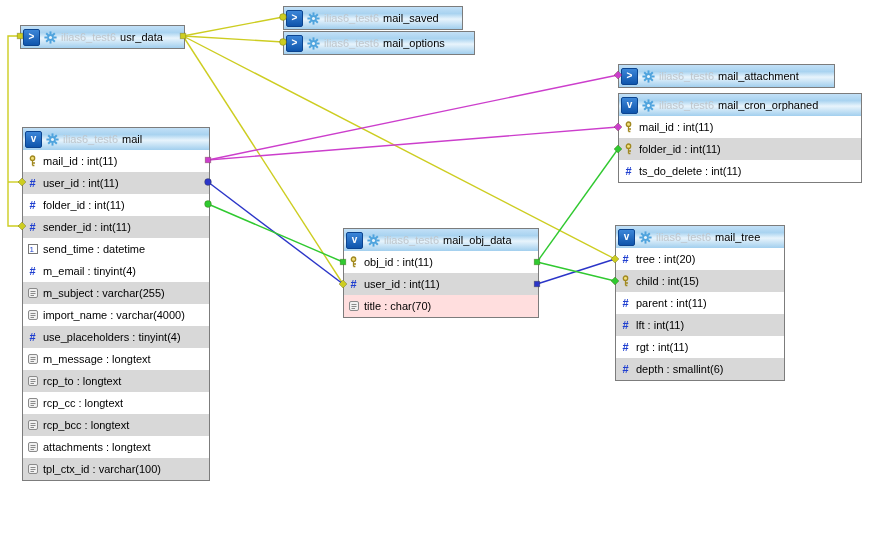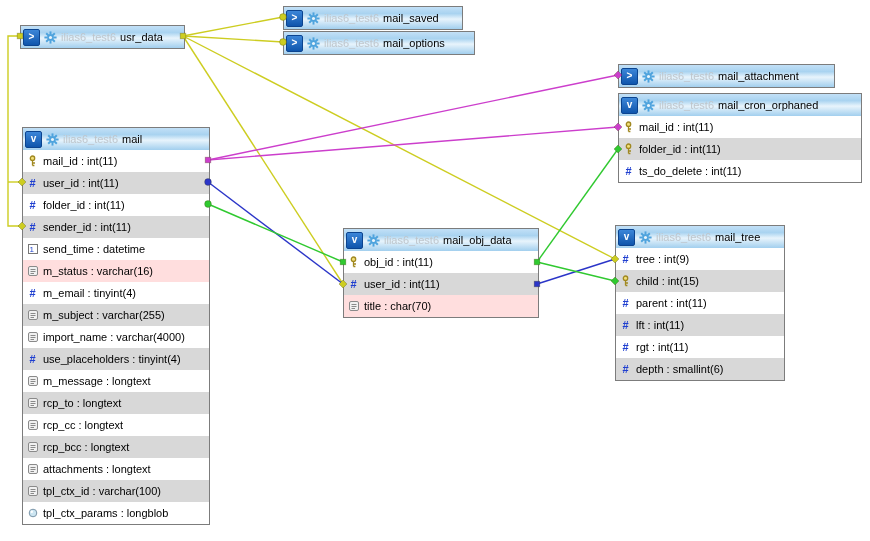--- a/index.html
+++ b/index.html
@@ -237,29 +237,20 @@
             <span class="ic-num">#</span>
           </span>
           <span class="fname">sender_id : int(11)</span>
         </div>
         <div class="row">
           <span class="ic">
             <span class="ic-date">1</span>
           </span>
           <span class="fname">send_time : datetime</span>
         </div>
-        <div class="row pink">
-          <span class="ic">
-            <svg width="10" height="10" viewBox="0 0 10 10">
-              <rect x="0.5" y="0.5" width="9" height="9" rx="1.5" fill="#f1f1f1" stroke="#8a8a8a"></rect>
-              <path d="M2.5 3.5h5M2.5 5.5h5M2.5 7.5h3.5" stroke="#8a8a8a" stroke-width="1"></path>
-            </svg>
-          </span>
-          <span class="fname">m_status : varchar(16)</span>
-        </div>
         <div class="row">
           <span class="ic">
             <span class="ic-num">#</span>
           </span>
           <span class="fname">m_email : tinyint(4)</span>
         </div>
         <div class="row alt">
           <span class="ic">
             <svg width="10" height="10" viewBox="0 0 10 10">
               <rect x="0.5" y="0.5" width="9" height="9" rx="1.5" fill="#f1f1f1" stroke="#8a8a8a"></rect>
@@ -329,29 +320,20 @@
           <span class="fname">attachments : longtext</span>
         </div>
         <div class="row alt">
           <span class="ic">
             <svg width="10" height="10" viewBox="0 0 10 10">
               <rect x="0.5" y="0.5" width="9" height="9" rx="1.5" fill="#f1f1f1" stroke="#8a8a8a"></rect>
               <path d="M2.5 3.5h5M2.5 5.5h5M2.5 7.5h3.5" stroke="#8a8a8a" stroke-width="1"></path>
             </svg>
           </span>
           <span class="fname">tpl_ctx_id : varchar(100)</span>
-        </div>
-        <div class="row">
-          <span class="ic">
-            <svg width="10" height="10" viewBox="0 0 10 10">
-              <circle cx="5" cy="5" r="3.8" fill="#cde6f2" stroke="#7a95a8"></circle>
-              <circle cx="3.8" cy="3.8" r="1.2" fill="#ffffff"></circle>
-            </svg>
-          </span>
-          <span class="fname">tpl_ctx_params : longblob</span>
         </div>
       </div>
     </div>
     <div class="tbl" style="left: 343px; top: 228px; width: 194px;">
       <div class="tbl-header">
         <div class="toggle">v</div>
         <span class="gear">
           <svg width="13" height="13" viewBox="0 0 16 16">
             <g stroke="#4ea3dd" stroke-width="2.4">
               <line x1="8" y1="0.5" x2="8" y2="4"></line>
@@ -417,21 +399,21 @@
           </svg>
         </span>
         <span class="prefix">ilias6_test6</span>
         <span class="tname">mail_tree</span>
       </div>
       <div class="rows">
         <div class="row">
           <span class="ic">
             <span class="ic-num">#</span>
           </span>
-          <span class="fname">tree : int(9)</span>
+          <span class="fname">tree : int(20)</span>
         </div>
         <div class="row alt">
           <span class="ic">
             <svg width="11" height="12" viewBox="0 0 11 12">
               <circle cx="5.5" cy="3.2" r="2.2" fill="#f2e07a" stroke="#a08820" stroke-width="1.3"></circle>
               <path d="M5.5 5.4 L5.5 10.5 M5.5 8 L8 8 M5.5 10.5 L7.4 10.5" stroke="#a08820" stroke-width="1.3" fill="none"></path>
             </svg>
           </span>
           <span class="fname">child : int(15)</span>
         </div>

